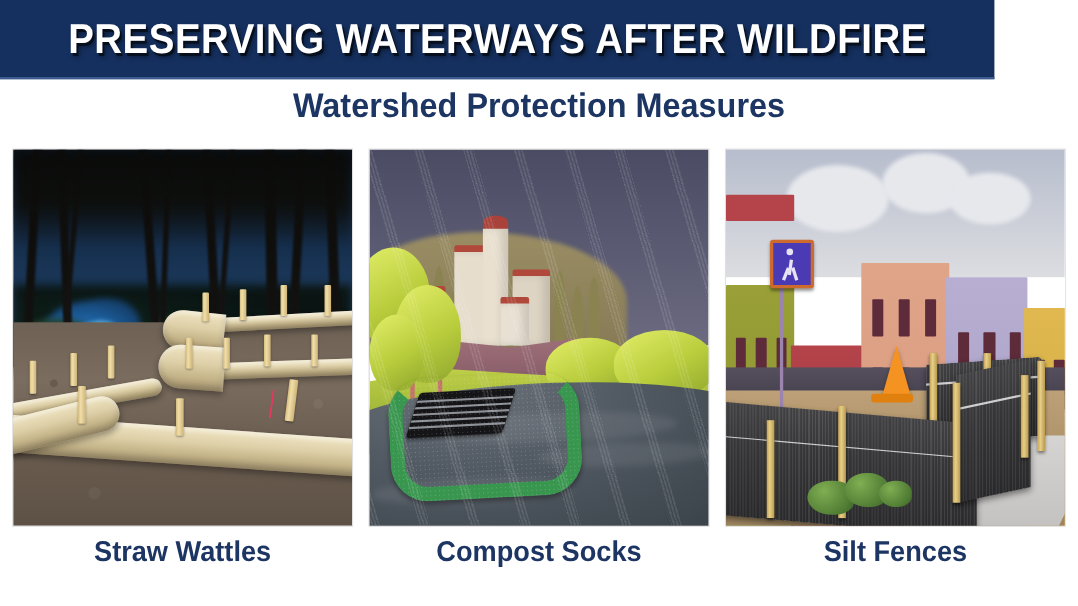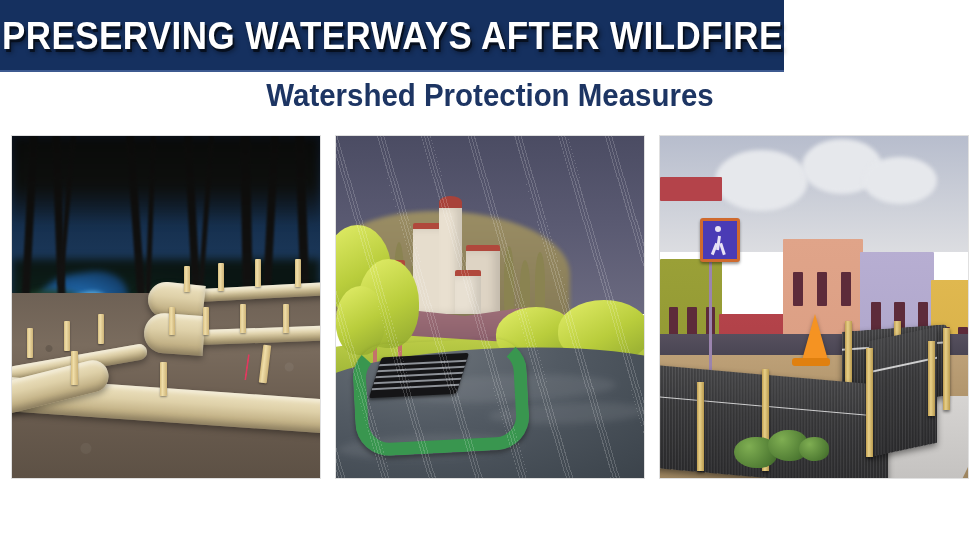--- a/index.html
+++ b/index.html
@@ -4,21 +4,21 @@
 <style>
   html,body{margin:0;padding:0;}
   body{
     width:980px;height:551px;overflow:hidden;background:#ffffff;
     font-family:"Liberation Sans",sans-serif;
   }
   .poster{position:relative;width:980px;height:551px;background:#ffffff;}
 
   
   .header-band{
-    position:absolute;left:0;top:0;width:784px;height:72px;
+    position:absolute;left:0;top:0;width:904px;height:72px;
     background:#15305f;
     display:flex;align-items:center;justify-content:center;
   }
   .header-band .rule{
     position:absolute;left:0;bottom:0;width:100%;height:2px;background:#3e5a90;
   }
   .poster-title{
     font-family:"Liberation Sans",sans-serif;
     font-weight:700;font-size:38px;line-height:1;
     letter-spacing:0.5px;color:#ffffff;
@@ -411,14 +411,19 @@
         <div class="post" style="left:87%;top:60%;height:22%;"></div>
 
         <div class="shrub" style="left:24%;top:88%;width:14%;height:9%;"></div>
         <div class="shrub" style="left:35%;top:86%;width:13%;height:9%;"></div>
         <div class="shrub" style="left:45%;top:88%;width:10%;height:7%;"></div>
       </div>
     </div>
 
   </div>
 
+  <div class="captions">
+    <div class="caption">Straw Wattles</div>
+    <div class="caption">Compost Socks</div>
+    <div class="caption">Silt Fences</div>
+  </div>
 
 </div>
 
 </body></html>

